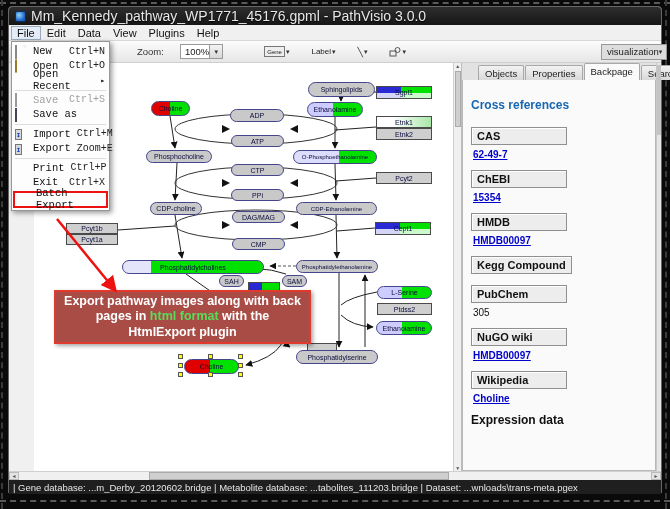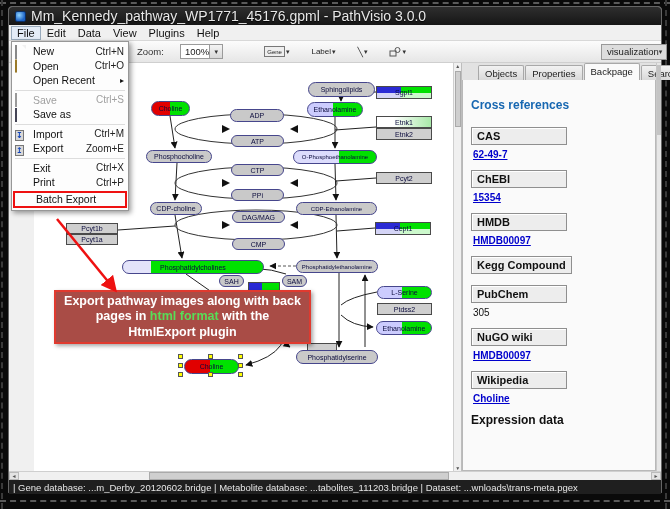--- a/index.html
+++ b/index.html
@@ -64,21 +64,21 @@
   #xref-heading { color:#1767b1; font-weight:bold; font-size:12px; margin:8px 0 14px; }
   .xref-sec { margin-bottom:6px; }
   .xref-head { display:inline-block; min-width:96px; background:#ededed; border:1px solid #8f8f8f; box-shadow:inset 1px 1px 0 #fff; font-weight:bold; font-size:11px; color:#111; padding:2px 5px; margin-bottom:4px; }
   .xref-val { font-size:10px; font-weight:bold; margin:0 0 9px 2px; }
   .xref-val.link { color:#0000cc; text-decoration:underline; cursor:pointer; }
   .xref-val.plain { color:#111; font-weight:normal; }
   #expr-heading { color:#111; font-weight:bold; font-size:12px; margin-top:4px; }
   
   #statusbar { height:14px; background:#1f1f1f; color:#e6e6e6; font-size:9.5px; display:flex; align-items:center; padding-left:4px; white-space:nowrap; overflow:hidden; }
   
-  #file-menu { position:absolute; left:2px; top:34px; width:118px; background:#fdfdfd; border:1px solid #979797; box-shadow:2px 2px 5px rgba(0,0,0,.4); z-index:40; padding:2px 0; }
+  #file-menu { position:absolute; left:2px; top:34px; width:99px; background:#fdfdfd; border:1px solid #979797; box-shadow:2px 2px 5px rgba(0,0,0,.4); z-index:40; padding:2px 0;font-family:Liberation Mono, monospace; }
   .fm-item { height:14.5px; display:flex; align-items:center; font-size:10.5px; color:#111; padding:0 4px 0 3px; position:relative; }
   .fm-item .ico { width:13px; height:11px; margin-right:5px; flex:none; position:relative; }
   .fm-item .lbl { flex:1; }
   .fm-item .sc { color:#222; font-size:10px; margin-left:6px; }
   .fm-item.disabled .lbl, .fm-item.disabled .sc { color:#a0a0a0; }
   .fm-sep { height:1px; background:#ddd; margin:2px 3px; }
   .fm-item.batch { border:2px solid #ee1111; height:17px; margin:1px 1px 0; }
   .sub-arrow { font-size:8px; color:#111; }
   
   .i-new { background:#fff; border:1px solid #888; width:10px; height:11px; }
@@ -365,27 +365,27 @@
         <span class="sc">Ctrl+M</span>
     </div>
     <div class="fm-item">
       <span class="ico"><span class="i-port">↥</span></span>
       <span class="lbl">Export</span>
         <span class="sc">Zoom+E</span>
     </div>
     <div class="fm-sep"></div>
     <div class="fm-item">
       <span class="ico"></span>
+      <span class="lbl">Print</span>
+        <span class="sc">Ctrl+P</span>
+    </div>
+    <div class="fm-item">
+      <span class="ico"></span>
       <span class="lbl">Exit</span>
         <span class="sc">Ctrl+X</span>
-    </div>
-    <div class="fm-item">
-      <span class="ico"></span>
-      <span class="lbl">Print</span>
-        <span class="sc">Ctrl+P</span>
     </div>
     <div class="fm-item batch">
       <span class="ico"></span>
       <span class="lbl">Batch Export</span>
     </div>
   </div>
 
   <svg id="annotation-svg" width="654" height="487">
     <defs>
       <marker id="ahr" viewBox="0 0 10 10" refX="8" refY="5" markerWidth="6.5" markerHeight="6.5" orient="auto">

